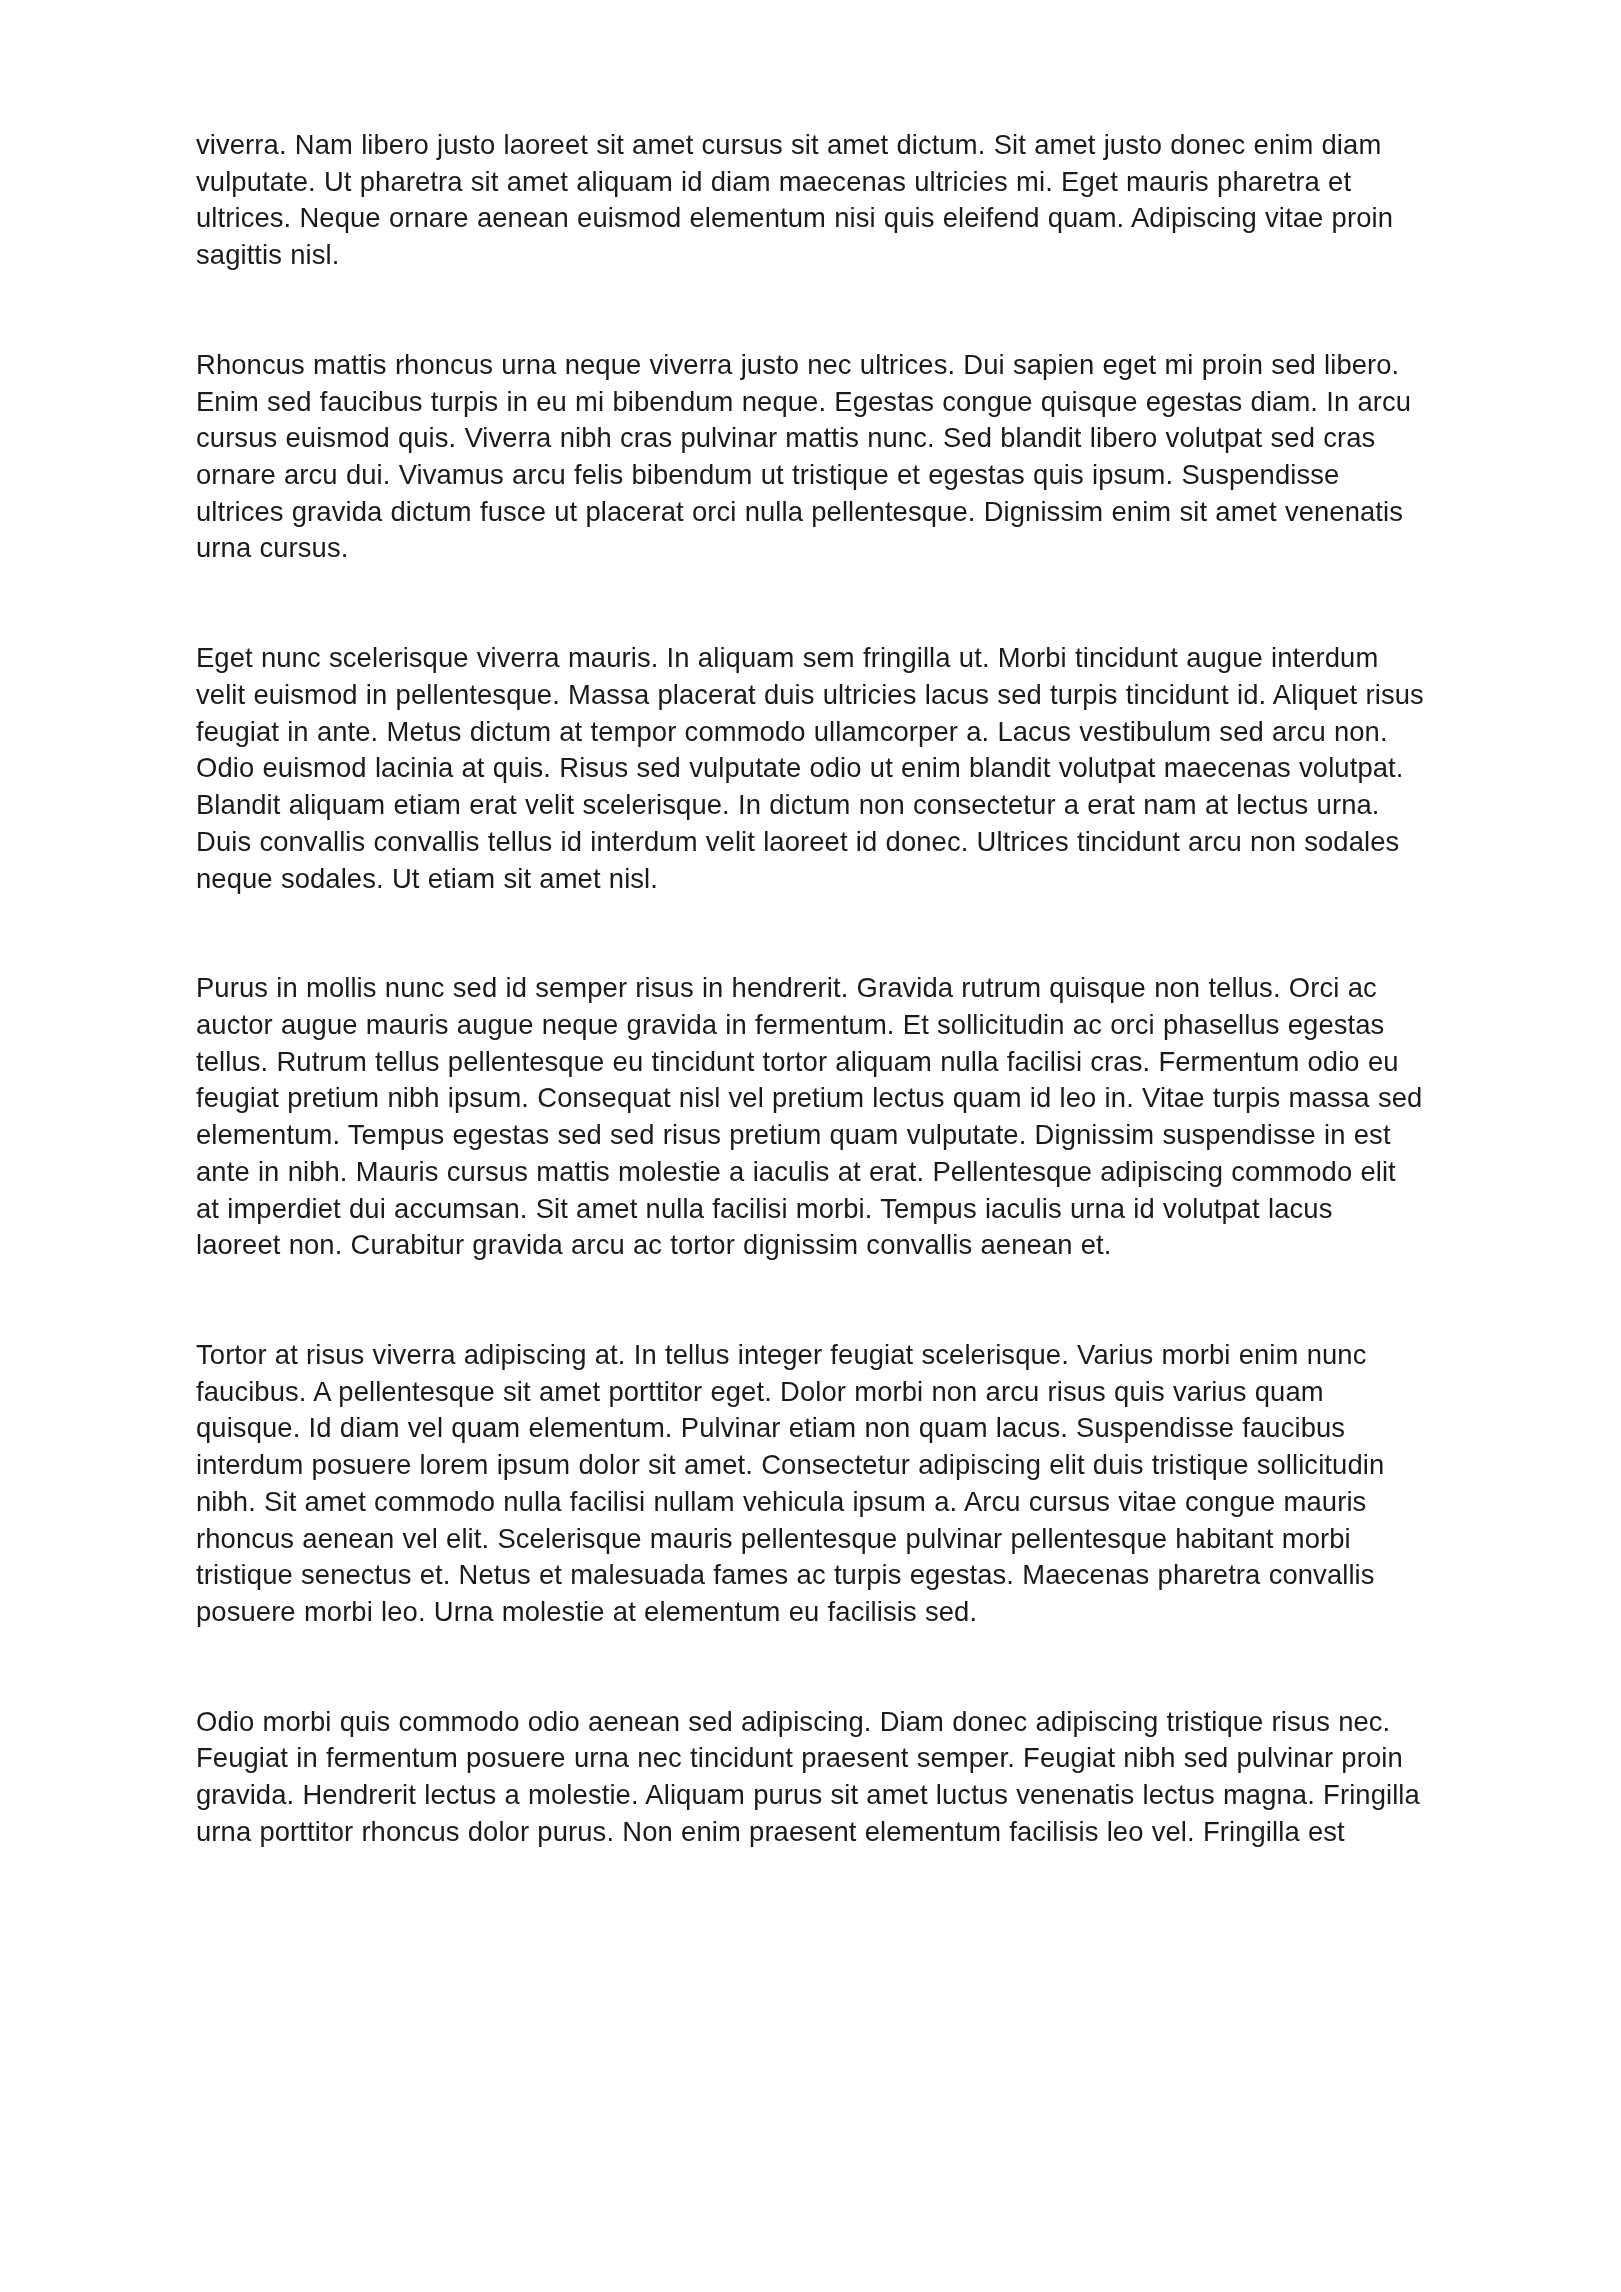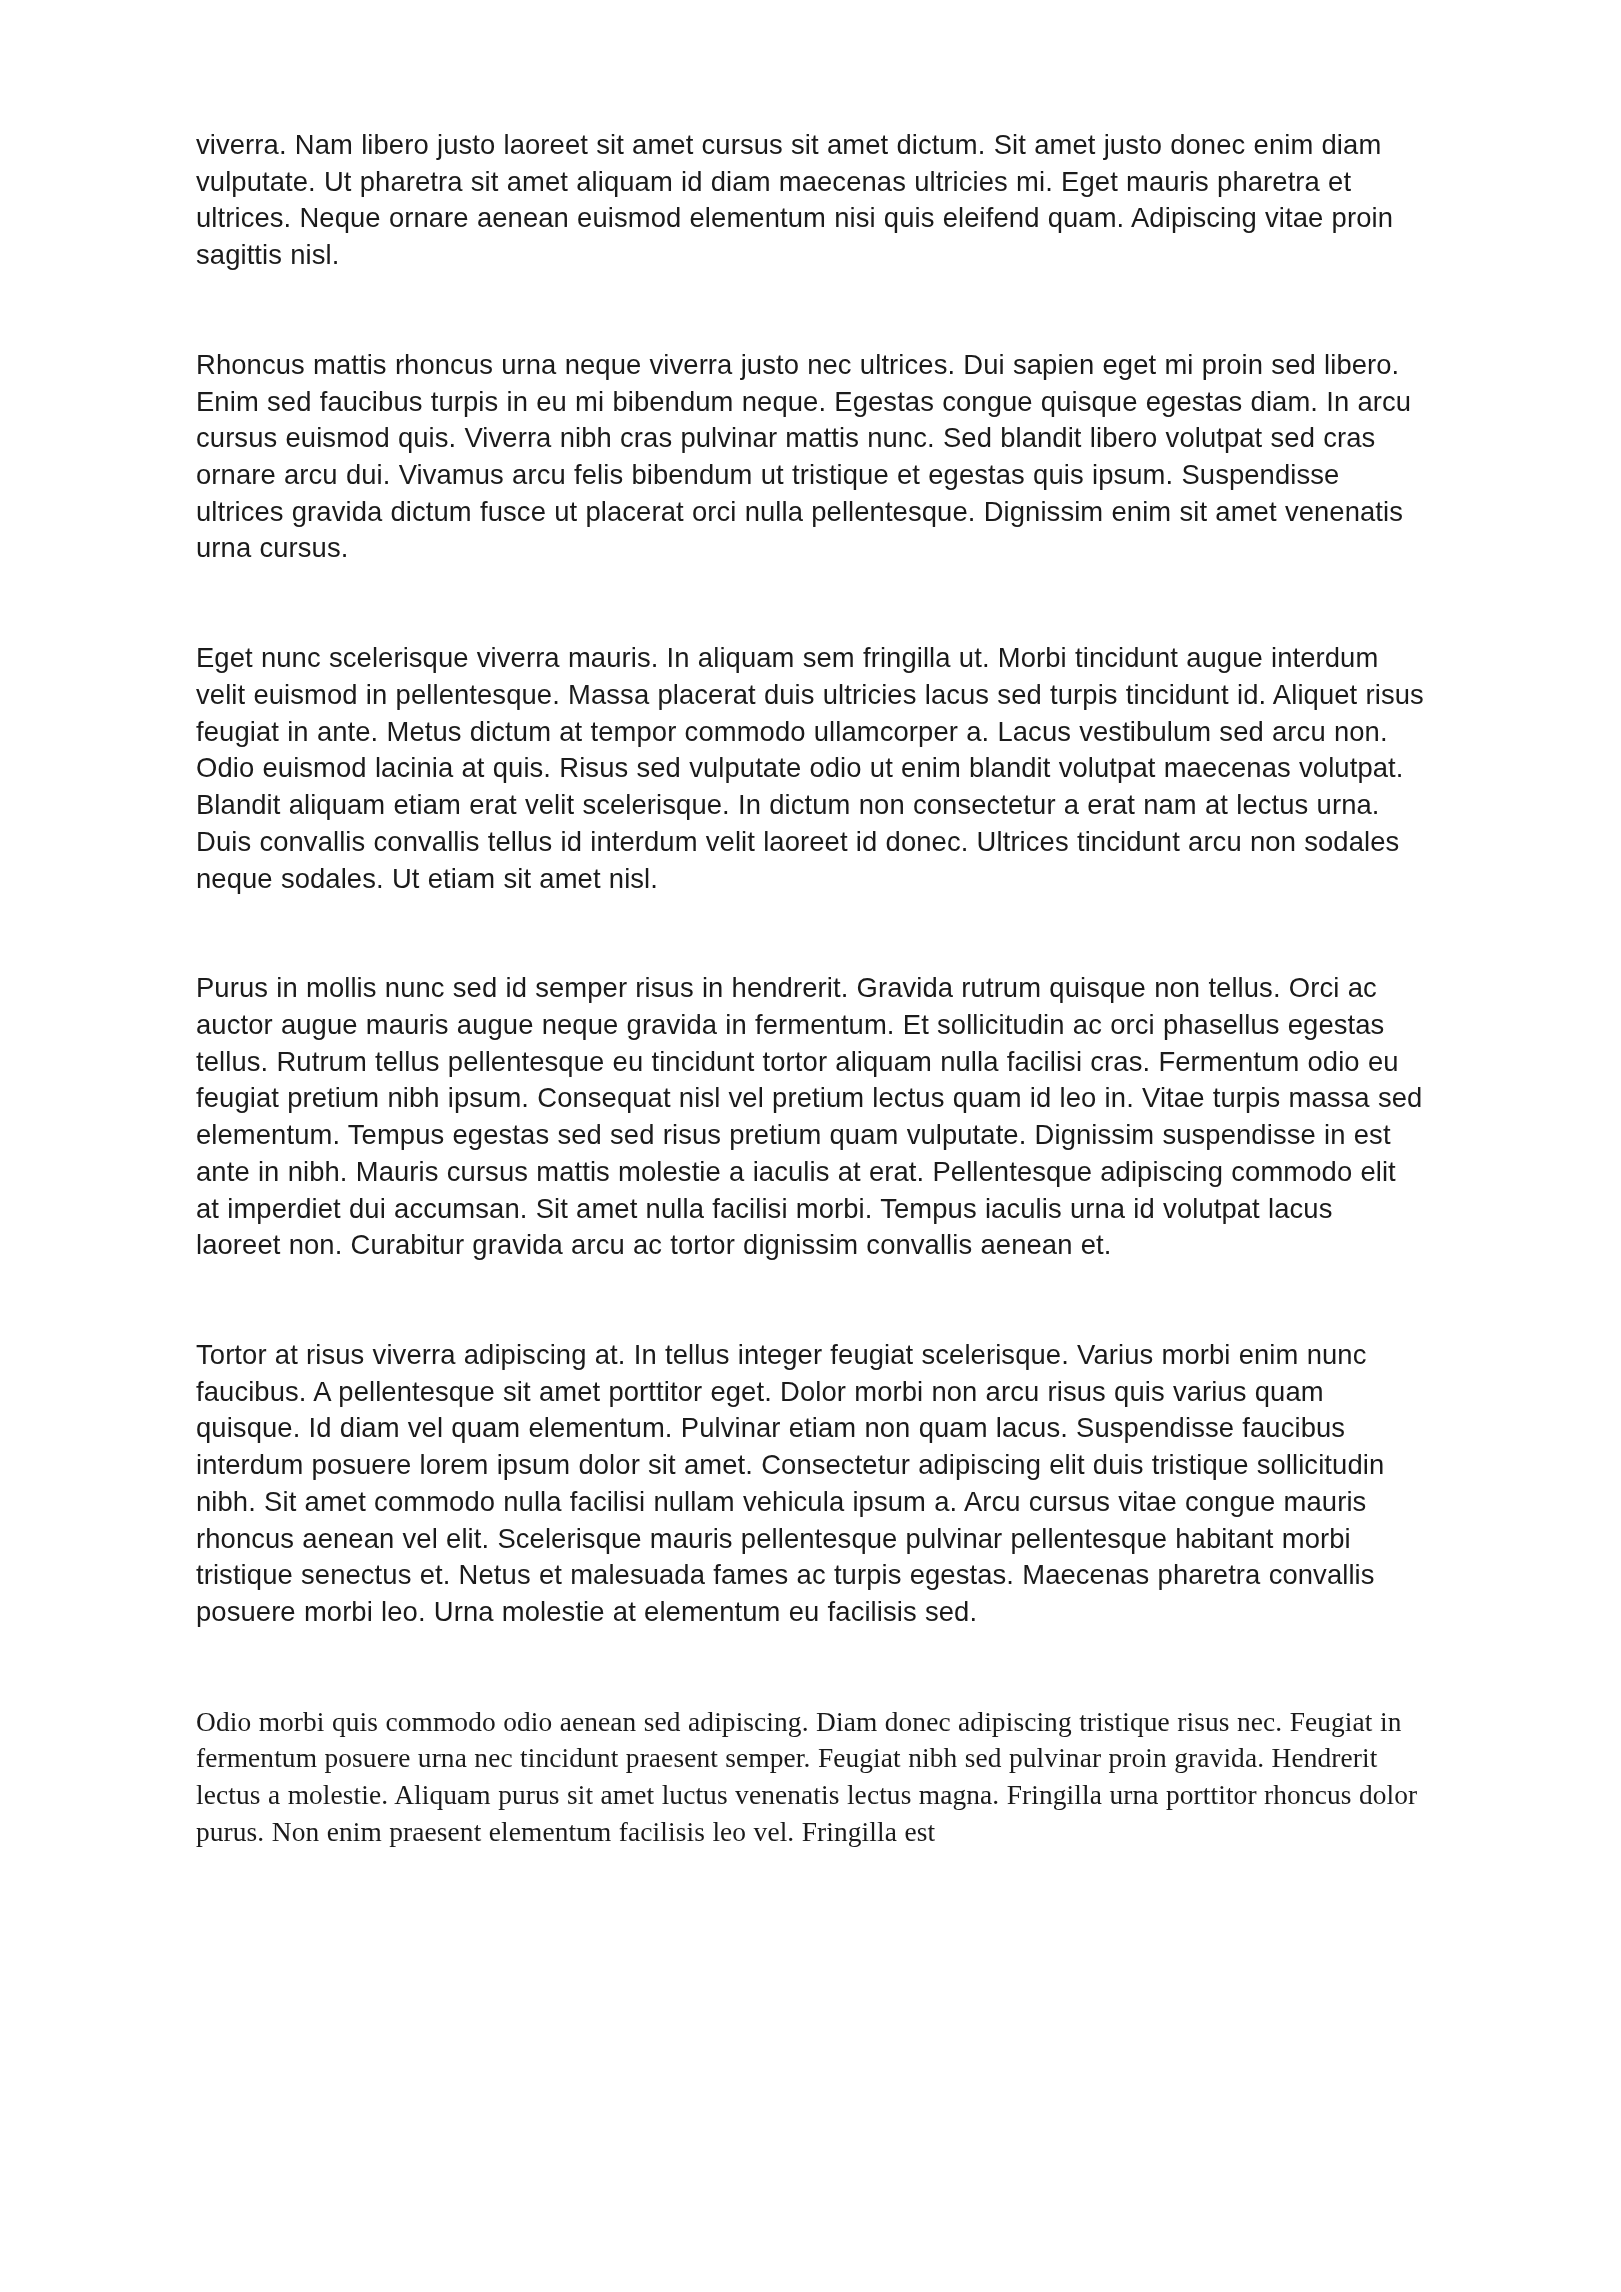--- a/index.html
+++ b/index.html
@@ -27,21 +27,20 @@
       line-height: 1.34;
       color: #1b1b1b;
       text-align: left;
       letter-spacing: 0.1px;
       word-spacing: 0.5px;
       margin-bottom: 73px;
       font-weight: 400;
     }
     .doc-paragraph:last-child {
       margin-bottom: 0;
-      font-family: Liberation Serif, serif;
     }
   </style>
 </head>
 <body>
 
 <div class="page">
   <div class="page-content">
     <p class="doc-paragraph">viverra. Nam libero justo laoreet sit amet cursus sit amet dictum. Sit amet justo donec enim diam vulputate. Ut pharetra sit amet aliquam id diam maecenas ultricies mi. Eget mauris pharetra et ultrices. Neque ornare aenean euismod elementum nisi quis eleifend quam. Adipiscing vitae proin sagittis nisl.</p>
     <p class="doc-paragraph">Rhoncus mattis rhoncus urna neque viverra justo nec ultrices. Dui sapien eget mi proin sed libero. Enim sed faucibus turpis in eu mi bibendum neque. Egestas congue quisque egestas diam. In arcu cursus euismod quis. Viverra nibh cras pulvinar mattis nunc. Sed blandit libero volutpat sed cras ornare arcu dui. Vivamus arcu felis bibendum ut tristique et egestas quis ipsum. Suspendisse ultrices gravida dictum fusce ut placerat orci nulla pellentesque. Dignissim enim sit amet venenatis urna cursus.</p>
     <p class="doc-paragraph">Eget nunc scelerisque viverra mauris. In aliquam sem fringilla ut. Morbi tincidunt augue interdum velit euismod in pellentesque. Massa placerat duis ultricies lacus sed turpis tincidunt id. Aliquet risus feugiat in ante. Metus dictum at tempor commodo ullamcorper a. Lacus vestibulum sed arcu non. Odio euismod lacinia at quis. Risus sed vulputate odio ut enim blandit volutpat maecenas volutpat. Blandit aliquam etiam erat velit scelerisque. In dictum non consectetur a erat nam at lectus urna. Duis convallis convallis tellus id interdum velit laoreet id donec. Ultrices tincidunt arcu non sodales neque sodales. Ut etiam sit amet nisl.</p>

